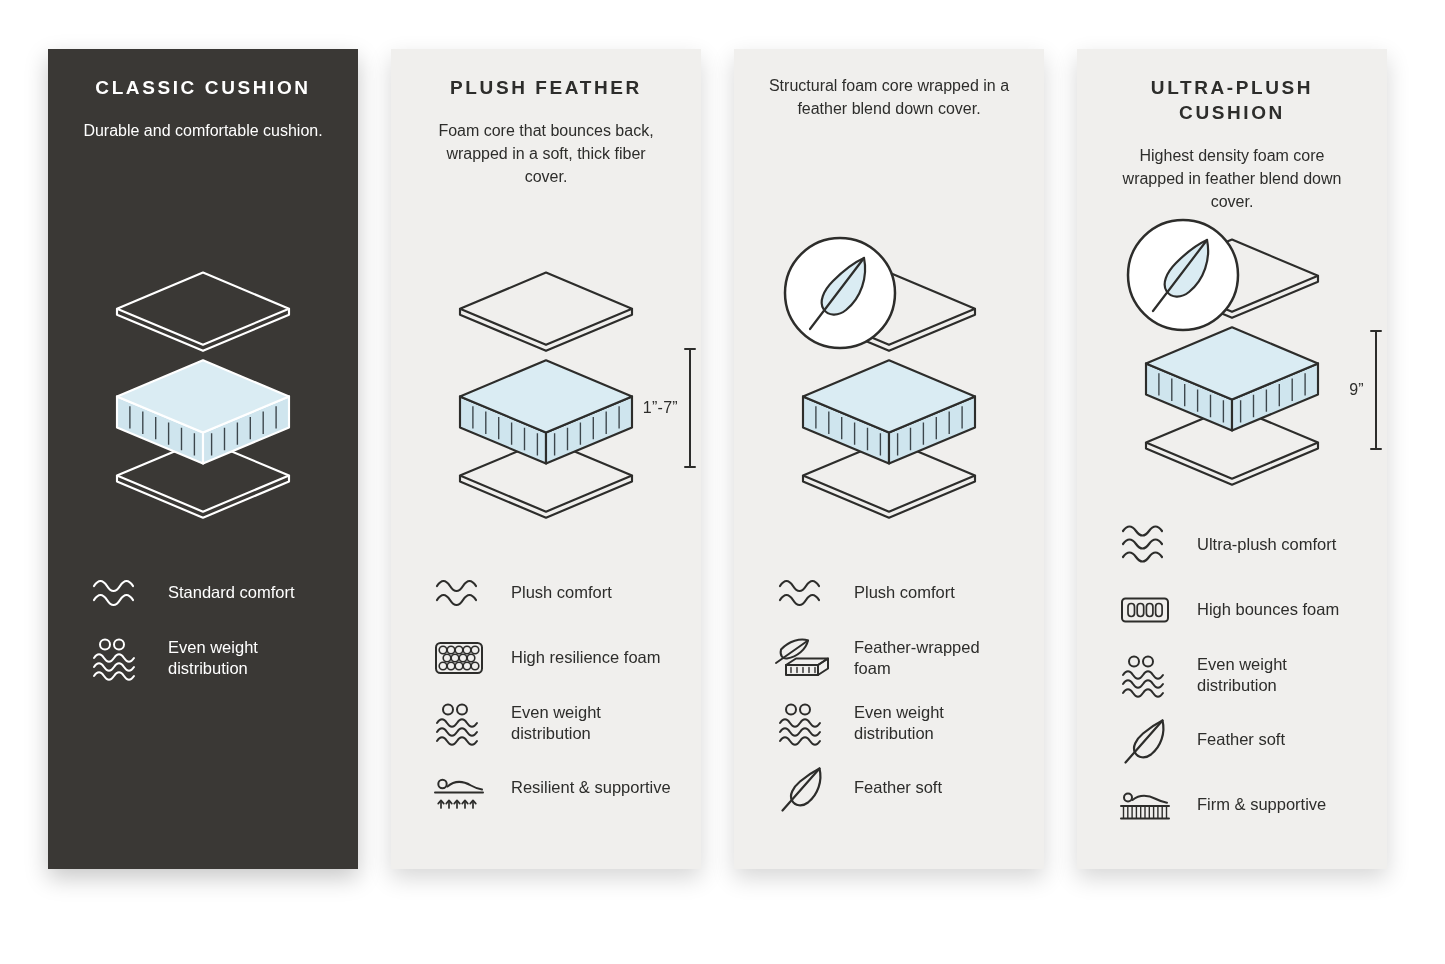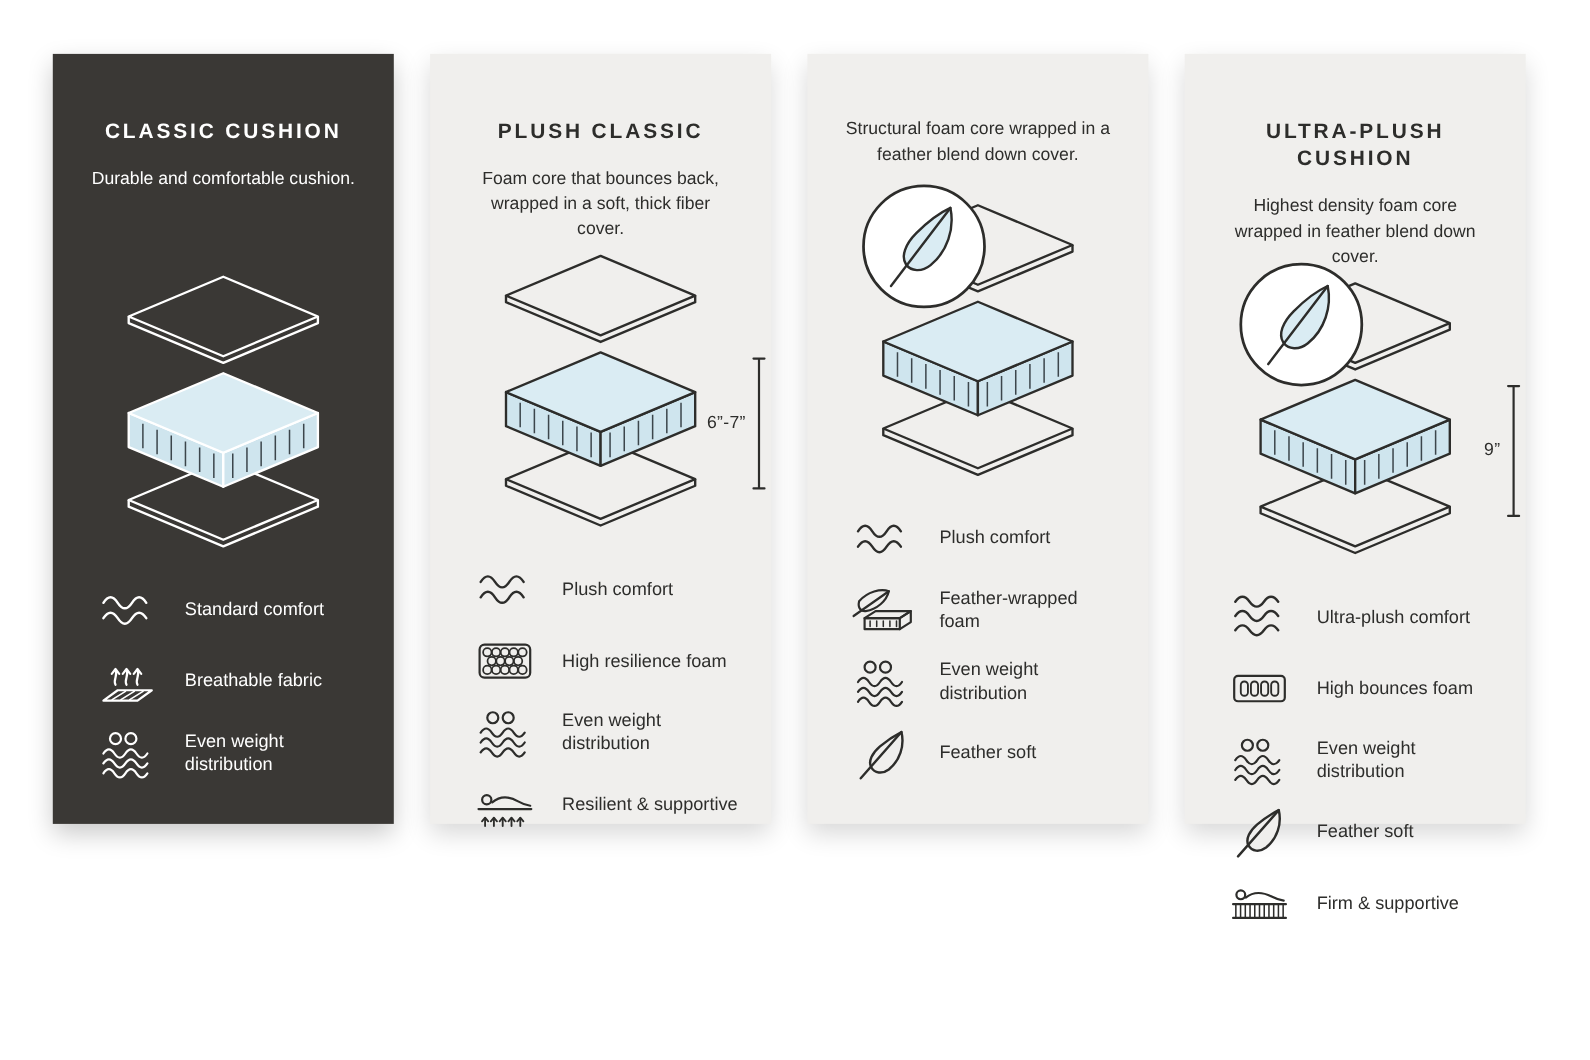--- a/index.html
+++ b/index.html
@@ -2,22 +2,22 @@
 <html><head>
 <meta charset="utf-8">
 <style>
   html,body{margin:0;padding:0}
   body{
     width:1445px;height:964px;background:#ffffff;overflow:hidden;
     font-family:"Liberation Sans","DejaVu Sans",sans-serif;color:#2d2d2b;
   }
   .board{display:flex;gap:33px;padding:49px 48px;box-sizing:border-box}
   .panel{
-    width:310px;height:700px;box-sizing:border-box;
-    padding:58px 26px 40px;
+    width:310px;height:820px;box-sizing:border-box;
+    padding:26px 26px 40px;
     background:var(--panel-bg);color:var(--ink);
     box-shadow:0 9px 22px rgba(0,0,0,.22);
     display:flex;flex-direction:column;
   }
   .panel--dark{--panel-bg:#3a3835;--ink:#ffffff}
   .panel--light{--panel-bg:#f0efed;--ink:#2d2d2b;box-shadow:0 9px 22px rgba(0,0,0,.16)}
   .panel-header{height:168px;text-align:center}
   .panel-title{margin:0 0 20px;font-size:19px;font-weight:700;letter-spacing:2.6px;line-height:1.32}
   .panel-desc{margin:0 auto;font-size:16px;line-height:1.42;max-width:246px}
   .illo{position:relative;height:292px;margin:4px 0 30px;display:flex;align-items:center;justify-content:center}
@@ -201,44 +201,38 @@
     </div>
     <ul class="features">
       <li class="feature">
         <svg class="icon" viewBox="0 0 56 48">
             <use href="#i-wave2"></use>
           </svg>
         <span class="feature-label">Standard comfort</span>
       </li>
       <li class="feature">
         <svg class="icon" viewBox="0 0 56 48">
-            <use href="#i-breathable"></use>
-          </svg>
-        <span class="feature-label">Breathable fabric</span>
-      </li>
-      <li class="feature">
-        <svg class="icon" viewBox="0 0 56 48">
             <use href="#i-weight"></use>
           </svg>
         <span class="feature-label">Even weight distribution</span>
       </li>
     </ul>
   </section>
 
   <section class="panel panel--light">
     <header class="panel-header">
-      <h2 class="panel-title">PLUSH CLASSIC</h2>
+      <h2 class="panel-title">PLUSH FEATHER</h2>
       <p class="panel-desc">Foam core that bounces back, wrapped in a soft, thick fiber cover.</p>
     </header>
     <div class="illo">
       <svg class="cushion-svg" viewBox="0 0 260 300">
           <use href="#i-cushion"></use>
         </svg>
       <div class="dimension">
-        <span class="dim-label">6”-7”</span>
+        <span class="dim-label">1”-7”</span>
         <svg class="dim-line" viewBox="0 0 14 122">
             <use href="#i-dim"></use>
           </svg>
       </div>
     </div>
     <ul class="features">
       <li class="feature">
         <svg class="icon" viewBox="0 0 56 48">
             <use href="#i-wave2"></use>
           </svg>

